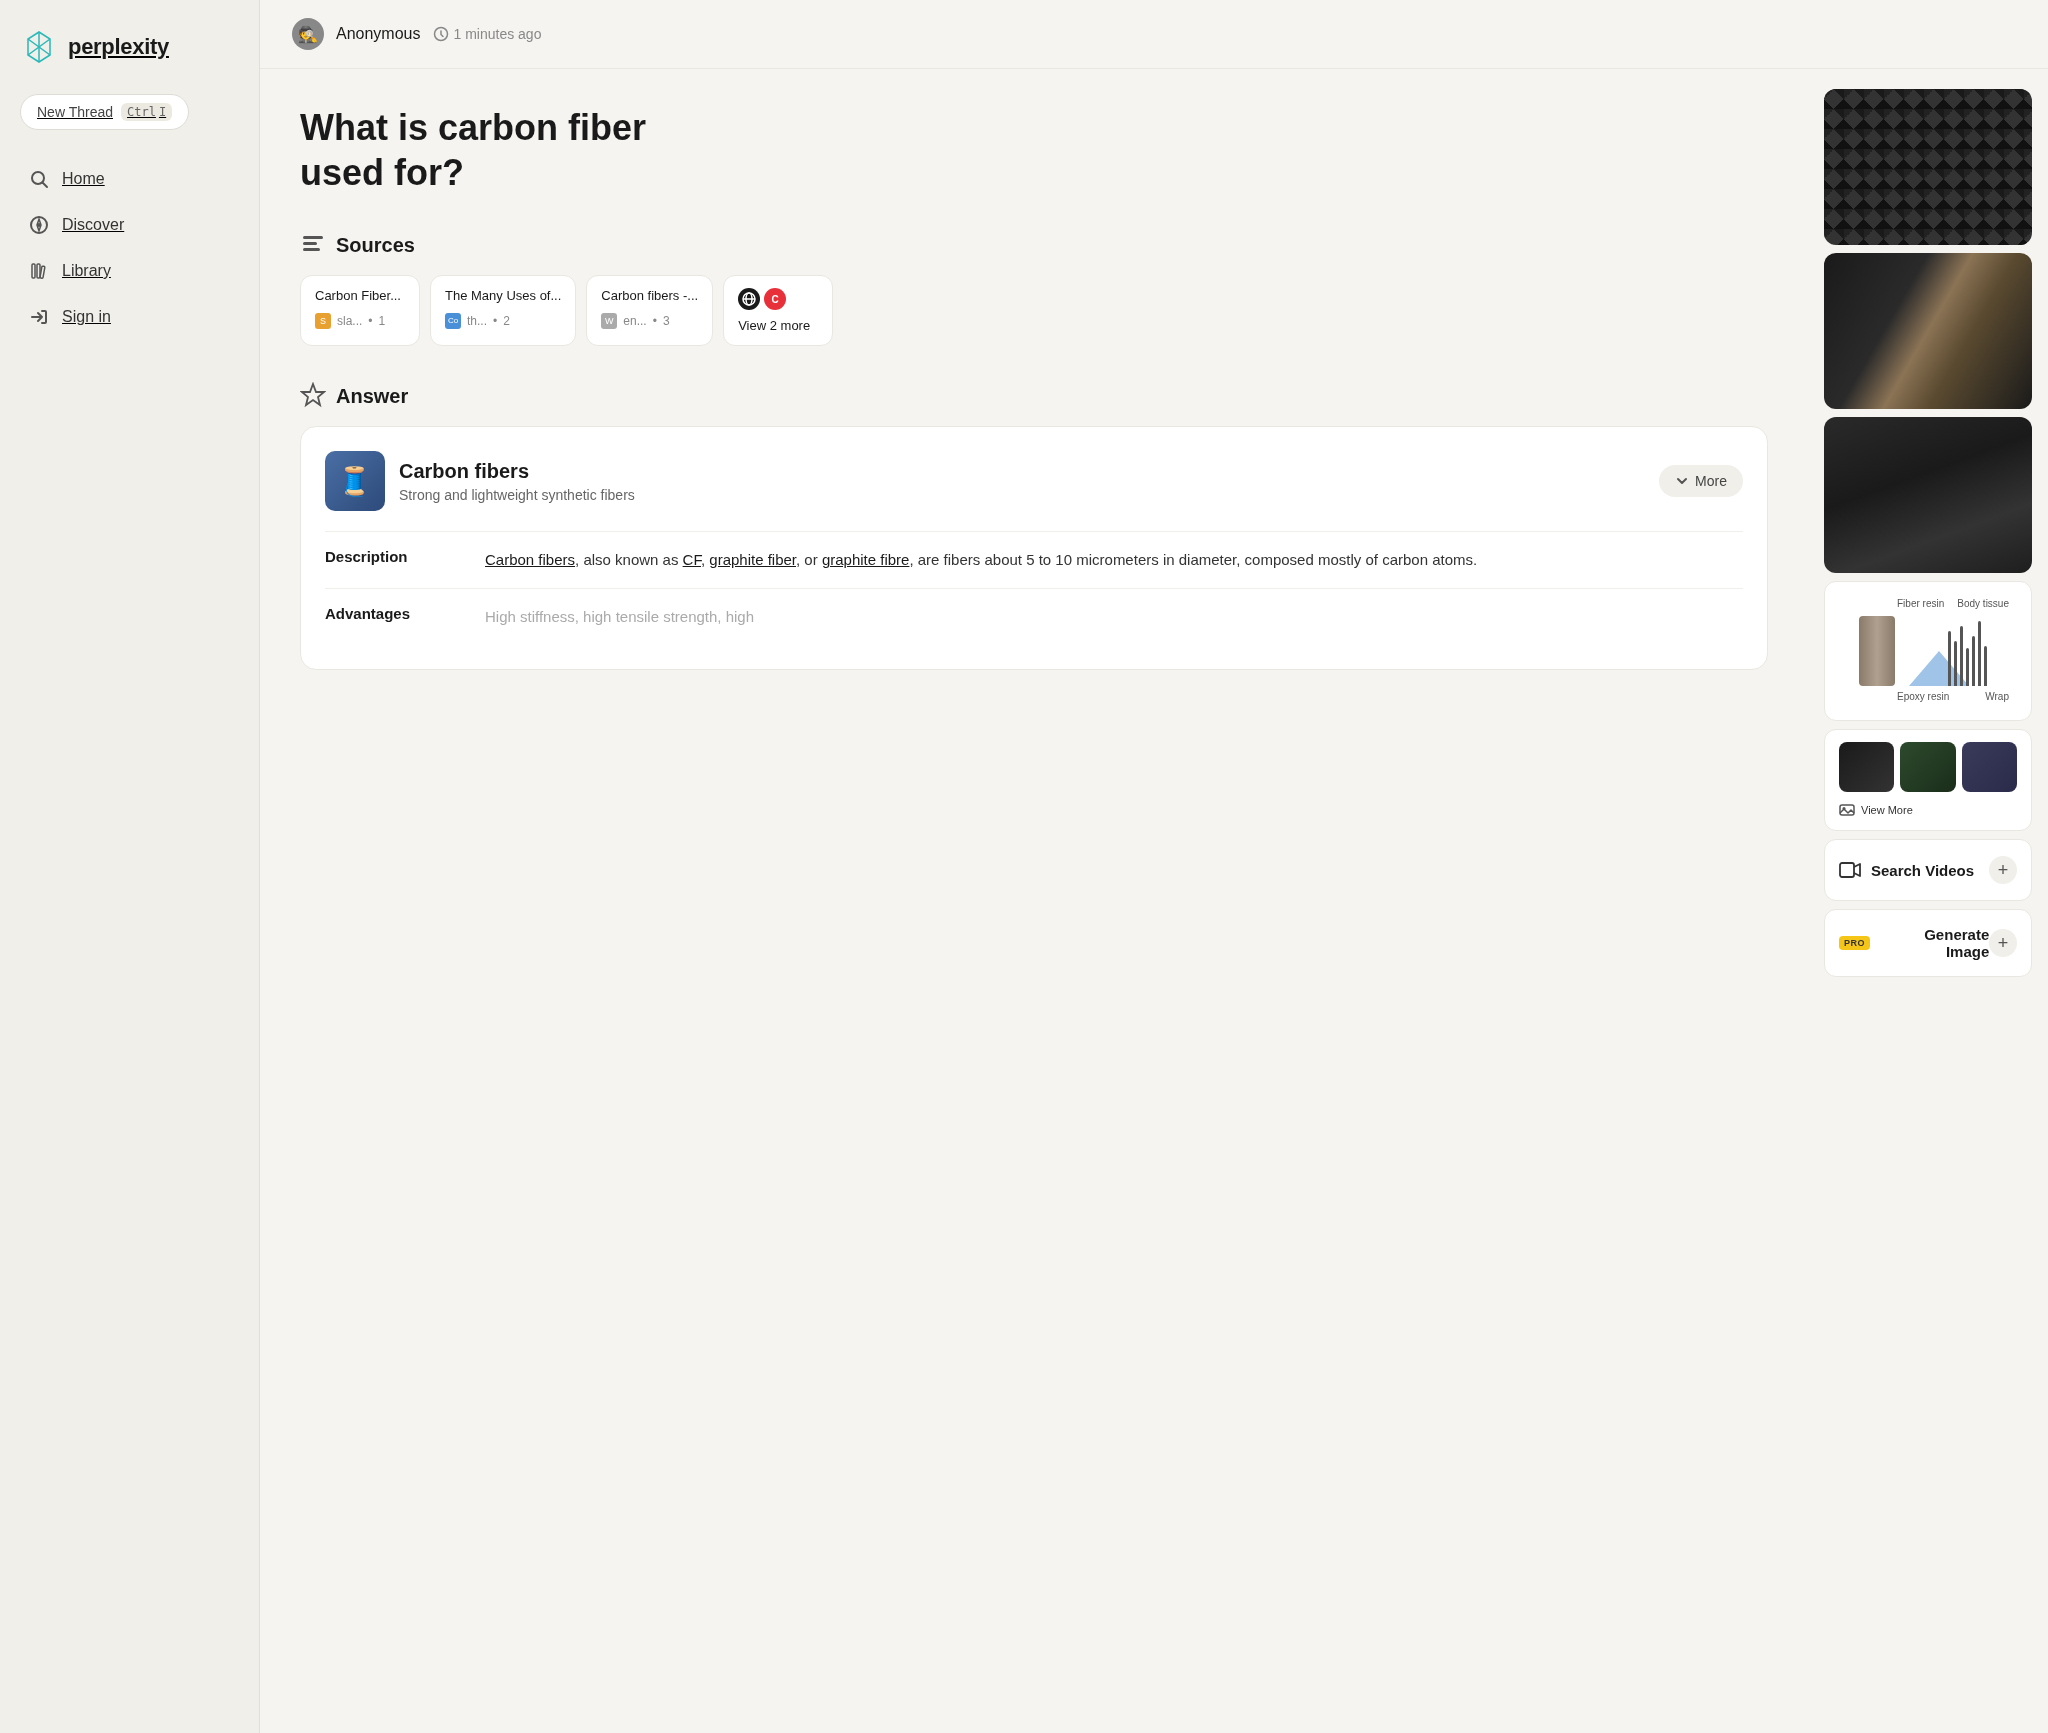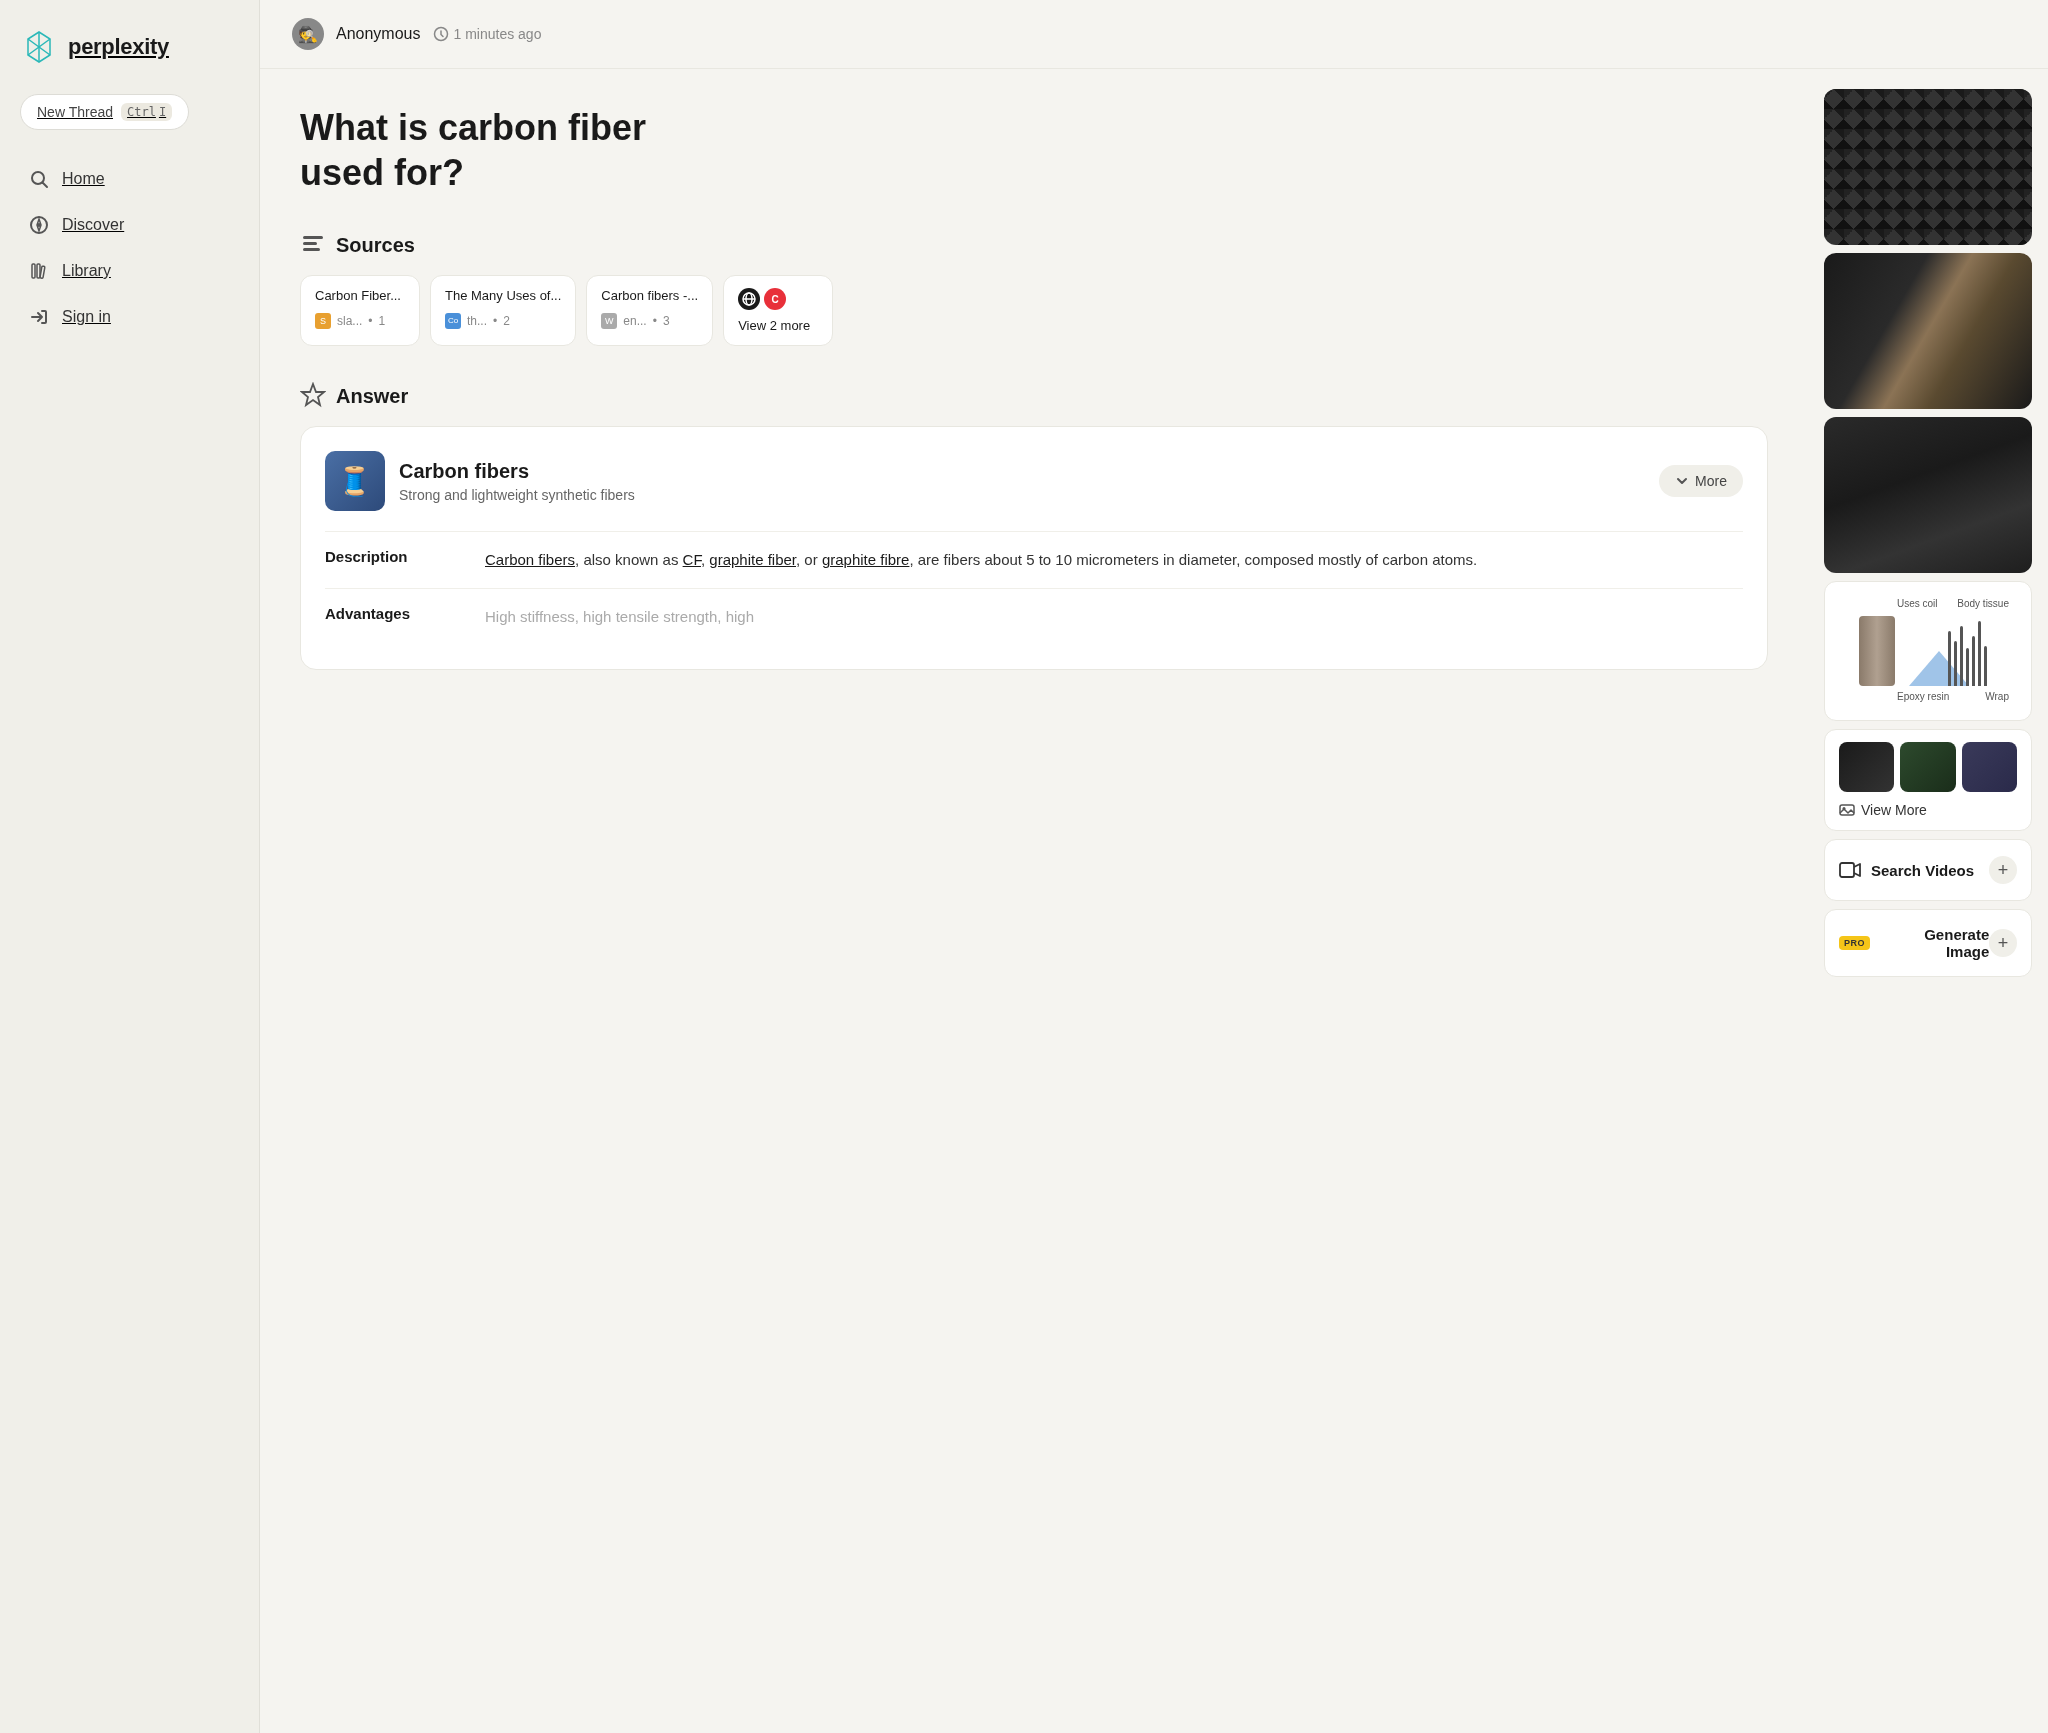--- a/index.html
+++ b/index.html
@@ -320,21 +320,21 @@
       border-radius: 8px;
       background: #555;
     }
     .mini-1 { background: linear-gradient(135deg, #1a1a1a, #333); }
     .mini-2 { background: linear-gradient(135deg, #2d4a2d, #1a2d1a); }
     .mini-3 { background: linear-gradient(135deg, #3a3a5a, #2a2a4a); }
     .view-more-link {
       display: flex;
       align-items: center;
       gap: 6px;
-      font-size: 14px;
+      font-size: 11px;
       font-weight: 500;
       color: #333;
       cursor: pointer;
     }
 
     .search-videos-card {
       background: white;
       border: 1px solid #e8e7e0;
       border-radius: 12px;
       padding: 16px 14px;
@@ -590,21 +590,21 @@
       <div class="img-card">
         <div class="img-placeholder" style="background: linear-gradient(120deg, #1a1a1a 0%, #2a2a2a 35%, #8b7355 50%, #5a4a30 65%, #1a1a1a 100%);"></div>
       </div>
 
       <div class="img-card">
         <div class="img-placeholder" style="background: linear-gradient(160deg, #2a2a2a 0%, #1a1a1a 40%, #333 70%, #1e1e1e 100%);"></div>
       </div>
 
       <div class="diagram-card">
         <div class="diagram-inner">
-          <span class="diagram-label" style="top:2px;left:58px;">Uses coil</span>
+          <span class="diagram-label" style="top:2px;left:58px;">Fiber resin</span>
           <span class="diagram-label" style="top:2px;right:8px;">Body tissue</span>
           <div class="diagram-roll"></div>
           <div class="diagram-triangle"></div>
           <div class="diagram-spikes">
             <div class="spike" style="height:55px;"></div>
             <div class="spike" style="height:45px;"></div>
             <div class="spike" style="height:60px;"></div>
             <div class="spike" style="height:38px;"></div>
             <div class="spike" style="height:50px;"></div>
             <div class="spike" style="height:65px;"></div>

